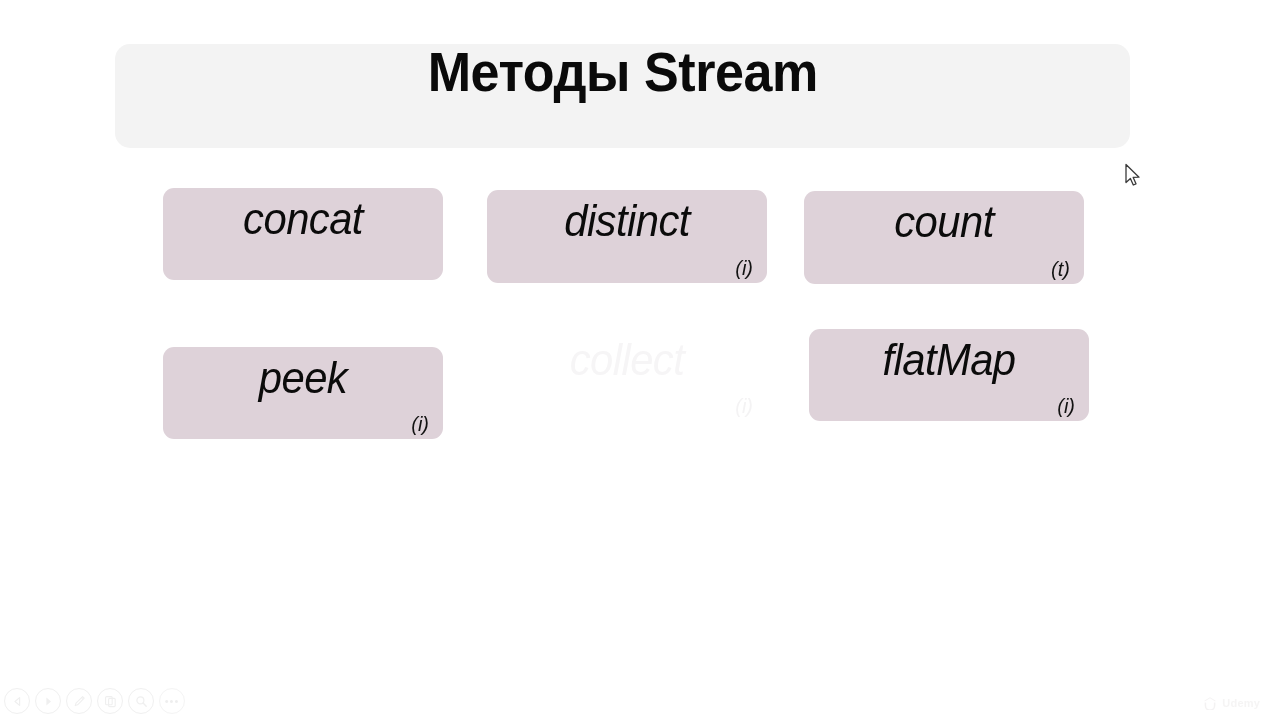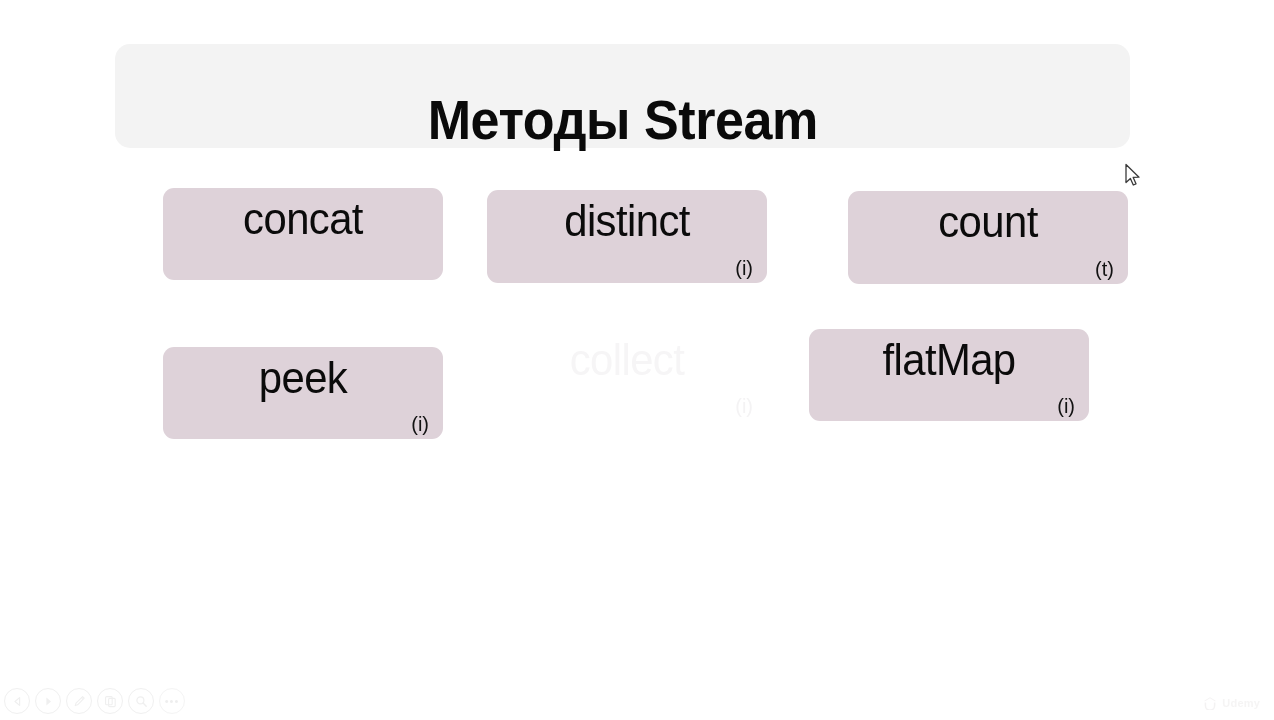--- a/index.html
+++ b/index.html
@@ -23,21 +23,21 @@
   
   .title-panel {
     position: absolute;
     left: 115px;
     top: 44px;
     width: 1015px;
     height: 104px;
     background: #f3f3f3;
     border-radius: 15px;
     display: flex;
-    align-items: flex-end;
+    align-items: flex-start;
     justify-content: center;
   }
   .title-text {
     font-family: "Liberation Sans Narrow", "Liberation Sans", "DejaVu Sans", sans-serif;
     font-size: 56px;
     font-weight: 700;
     color: #0a0a0a;
     letter-spacing: -0.5px;
     transform: scaleX(0.93);
     line-height: 1;
@@ -45,20 +45,21 @@
   }
 
   
   .grid {
     position: absolute;
     left: 0;
     top: 0;
     width: 1066px;
     height: 720px;
     pointer-events: none;
+    font-style: italic;
   }
 
   .method-box {
     position: absolute;
     width: 280px;
     height: 92px;
     background: #ded2d9;
     border-radius: 11px;
     pointer-events: auto;
   }
@@ -85,21 +86,21 @@
     bottom: 5px;
     font-family: "Liberation Sans Narrow", "Liberation Sans", "DejaVu Sans", sans-serif;
     font-size: 20px;
     color: #121212;
     line-height: 1;
   }
 
   
   .pos-concat  { left: 163px; top: 188px; }
   .pos-distinct{ left: 487px; top: 190px; height: 93px; }
-  .pos-count   { left: 848px; top: 191px; height: 93px; }
+  .pos-count   { left: 804px; top: 191px; height: 93px; }
   .pos-peek    { left: 163px; top: 347px; }
   .pos-collect { left: 487px; top: 329px; }
   .pos-flatmap { left: 809px; top: 329px; padding-left: 32px; }
 
   
   .ghost { background: transparent; }
   .ghost .method-label { color: #f6f5f6; }
   .ghost .method-tag   { color: #f4f3f4; }
 
   

